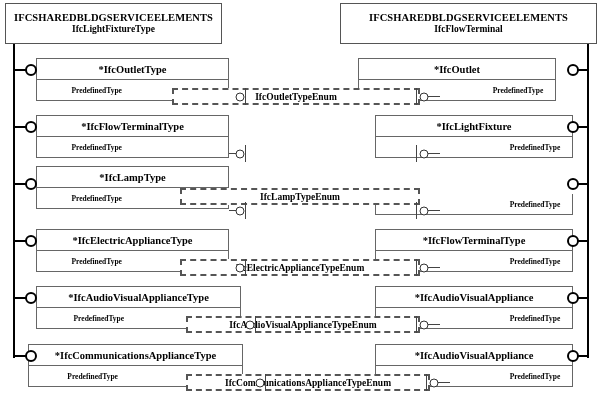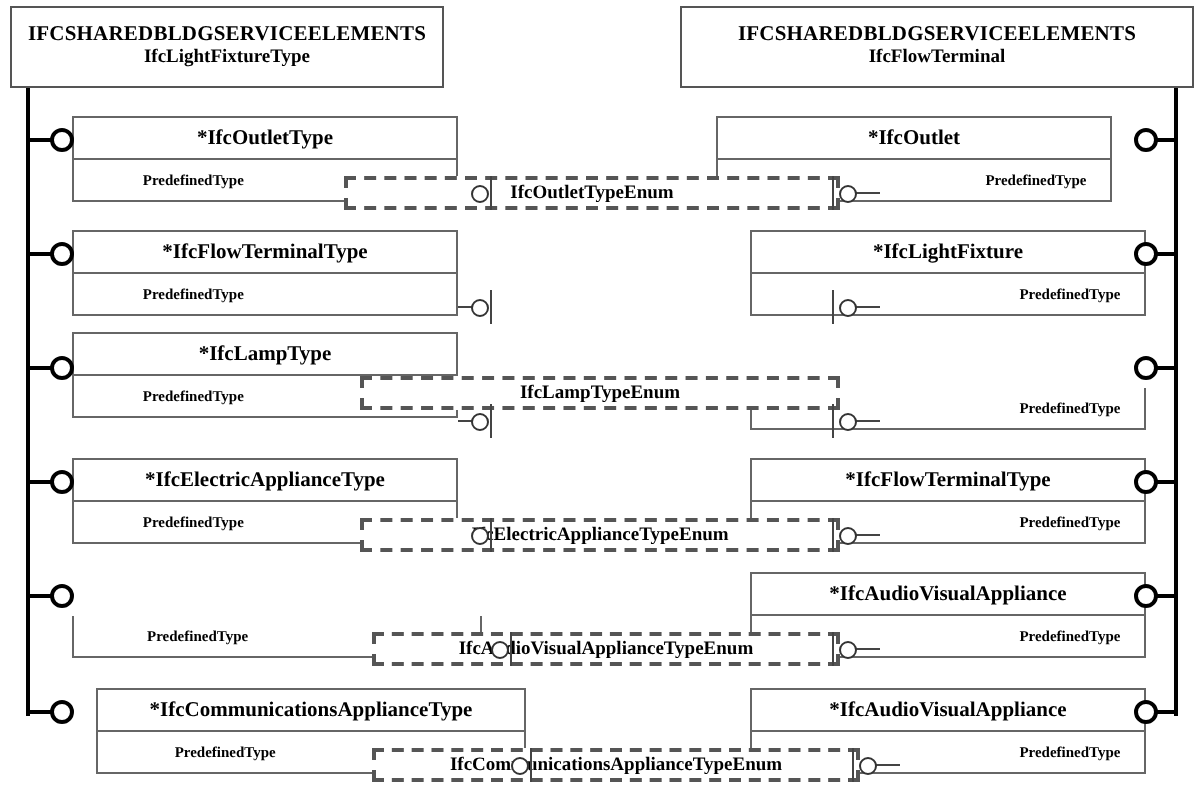--- a/index.html
+++ b/index.html
@@ -216,20 +216,21 @@
     <div class="cls-attrs">
       <span class="attr">PredefinedType</span>
     </div>
   </div>
   <div class="ocirc" style="left:573px;top:241px;"></div>
   <div class="stub" style="left:575px;top:240px;width:13px;"></div>
 
   <div class="stub" style="left:14px;top:297px;width:18px;"></div>
   <div class="ocirc" style="left:31px;top:298px;"></div>
   <div class="cls left" style="left:36px;top:286px;width:205px;height:43px;">
+    <div class="cls-title">*IfcAudioVisualApplianceType</div>
     <div class="cls-attrs">
       <span class="attr">PredefinedType</span>
     </div>
   </div>
   <div class="link" style="left:241px;top:324px;width:10px;"></div>
   <div class="scirc" style="left:250px;top:325px;"></div>
   <div class="tick-v" style="left:255px;top:316px;height:17px;"></div>
   <div class="enum" style="left:186px;top:316px;width:234px;height:17px;">
     <span>IfcAudioVisualApplianceTypeEnum</span>
   </div>
@@ -240,21 +241,21 @@
     <div class="cls-title">*IfcAudioVisualAppliance</div>
     <div class="cls-attrs">
       <span class="attr">PredefinedType</span>
     </div>
   </div>
   <div class="ocirc" style="left:573px;top:298px;"></div>
   <div class="stub" style="left:575px;top:297px;width:13px;"></div>
 
   <div class="stub" style="left:14px;top:355px;width:18px;"></div>
   <div class="ocirc" style="left:31px;top:356px;"></div>
-  <div class="cls left" style="left:48px;top:344px;width:215px;height:43px;">
+  <div class="cls left" style="left:28px;top:344px;width:215px;height:43px;">
     <div class="cls-title">*IfcCommunicationsApplianceType</div>
     <div class="cls-attrs">
       <span class="attr">PredefinedType</span>
     </div>
   </div>
   <div class="link" style="left:251px;top:382px;width:10px;"></div>
   <div class="scirc" style="left:260px;top:383px;"></div>
   <div class="tick-v" style="left:265px;top:374px;height:17px;"></div>
   <div class="enum" style="left:186px;top:374px;width:244px;height:17px;">
     <span>IfcCommunicationsApplianceTypeEnum</span>

